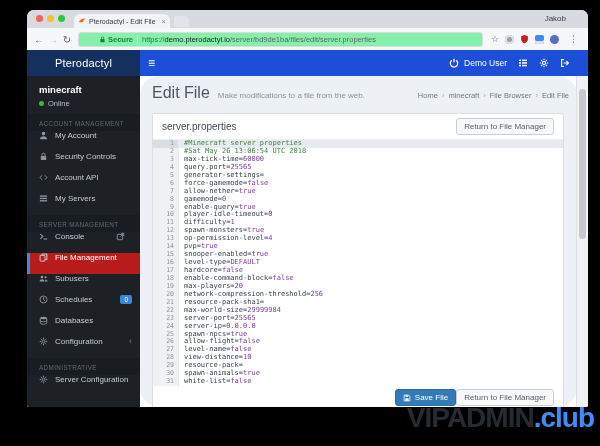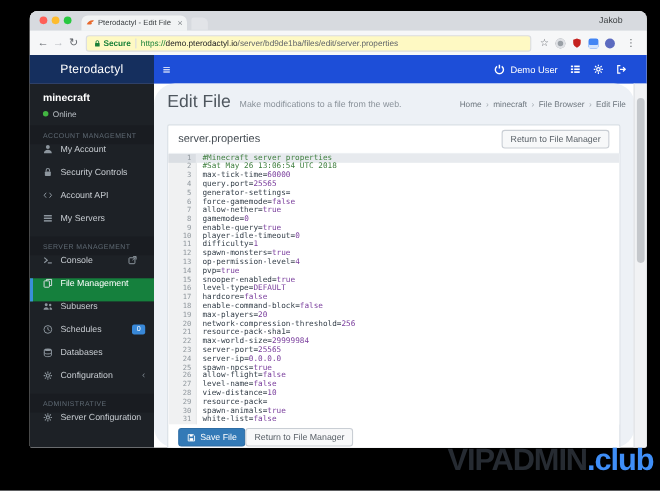--- a/index.html
+++ b/index.html
@@ -23,23 +23,23 @@
   .tab .close{font-size:8px;color:#80868b;margin-left:2px;}
   .newtab{position:absolute;left:147px;top:6px;width:15px;height:11px;background:#e2e4e8;
           border-radius:2px 5px 0 0;}
   .profile{position:absolute;right:22px;top:4px;font-size:8px;color:#3c4043;}
 
   .toolbar{position:absolute;left:0;top:18px;right:0;height:22px;background:#f6f7f8;
            display:flex;align-items:center;}
   .navbtn{font-size:10px;color:#5f6368;width:14px;text-align:center;flex:none;}
   .navbtn.disabled{color:#b9bdc1;}
   .toolbar .spacer{width:5px;flex:none;}
-  .urlbar{height:15px;flex:none;width:405px;margin-left:4px;background:#fef9c3;
+  .urlbar{height:15px;flex:none;width:405px;margin-left:4px;background:#86efac;
           border:1px solid #dadce0;border-radius:3px;display:flex;align-items:center;
-          padding:0 6px;box-sizing:border-box;overflow:hidden;}
+          padding:0 20px;box-sizing:border-box;overflow:hidden;}
   .lockicon{width:7px;height:7px;margin-right:2px;}
   .secure{font-size:7.5px;color:#188038;font-weight:bold;margin-right:4px;}
   .urldiv{width:1px;height:9px;background:#dadce0;margin-right:4px;flex:none;}
   .url{font-size:7.5px;white-space:nowrap;}
   .url .scheme{color:#188038;}
   .url .host{color:#202124;}
   .url .path{color:#5f6368;text-align:right;}
   .tool-icons{display:flex;align-items:center;gap:6px;margin-left:8px;}
   .star{font-size:9px;color:#5f6368;}
   .ext{width:9px;height:9px;}
@@ -63,21 +63,21 @@
   .sidebar{position:absolute;left:0;top:66px;width:113px;bottom:0;background:#1d2126;overflow:hidden;}
   .srv{padding:8px 12px 6px;}
   .srv-name{color:#fff;font-size:9.5px;font-weight:bold;}
   .srv-status{display:flex;align-items:center;gap:4px;margin-top:4px;}
   .srv-dot{width:5px;height:5px;border-radius:50%;background:#42b542;}
   .srv-status span{font-size:7.5px;color:#b9bfc5;}
   .sb-label{padding:6px 12px 4px;font-size:6.3px;color:#5f6a74;letter-spacing:.4px;background:#191c21;}
   .sb-item{position:relative;height:21px;display:flex;align-items:flex-start;padding:0 8px 0 12px;color:#c7ccd1;}
   .sb-item .icon{width:9px;height:9px;color:#8d969e;margin-right:7px;flex:none;}
   .sb-item .lbl{font-size:8px;white-space:nowrap;flex:1;}
-  .sb-item.active{background:#15803d;color:#fff;}
+  .sb-item.active{background:#b91c1c;color:#fff;}
   .sb-item.active::before{content:"";position:absolute;left:0;top:0;bottom:0;width:3px;background:#3a8fd8;}
   .sb-item.active .icon{color:#d6dbe0;}
   .sb-badge{background:#3888d8;color:#fff;font-size:6.5px;padding:1px 4px;border-radius:2px;}
   .sb-trail{width:9px;height:9px;color:#7d868f;}
   .sb-chev{font-size:9px;color:#7d868f;line-height:9px;}
 
   
   .content{position:absolute;left:113px;top:66px;right:11px;bottom:0;background:#edf1f6;border-radius:19px;}
   .pagehead{position:absolute;left:12px;right:8px;top:8px;display:flex;align-items:baseline;}
   .pagetitle{font-size:16px;color:#4e565e;font-weight:400;}
@@ -102,21 +102,21 @@
   .code-row.active{background:#e7eaee;}
   .code-row.active .num{background:#dadee3;}
   .num{width:25px;flex:none;text-align:right;padding-right:4px;box-sizing:border-box;
        font-size:6.5px;color:#8e969c;}
   .code{padding-left:6px;}
   .cm{color:#3f7f3f;}
   .ck{color:#36414b;}
   .ceq{color:#36414b;}
   .cv{color:#7a3e9d;}
 
-  .card-foot{flex:1;display:flex;align-items:center;justify-content:flex-start;padding:0 9px;}
+  .card-foot{flex:1;display:flex;align-items:center;justify-content:flex-end;padding:0 9px;}
 
   
   .scrollbar{position:absolute;right:0;top:66px;width:11px;bottom:0;background:#f1f2f4;border-left:1px solid #dfe1e4;}
   .thumb{position:absolute;left:2px;top:13px;width:7px;height:150px;background:#c5c8cc;border-radius:4px;}
 
   
   .watermark{position:absolute;right:6px;bottom:12px;font-size:28px;font-weight:bold;
              letter-spacing:-1px;z-index:20;white-space:nowrap;}
   .wm-dark{color:#262b32;}
   .wm-blue{color:#3f8ef7;}

